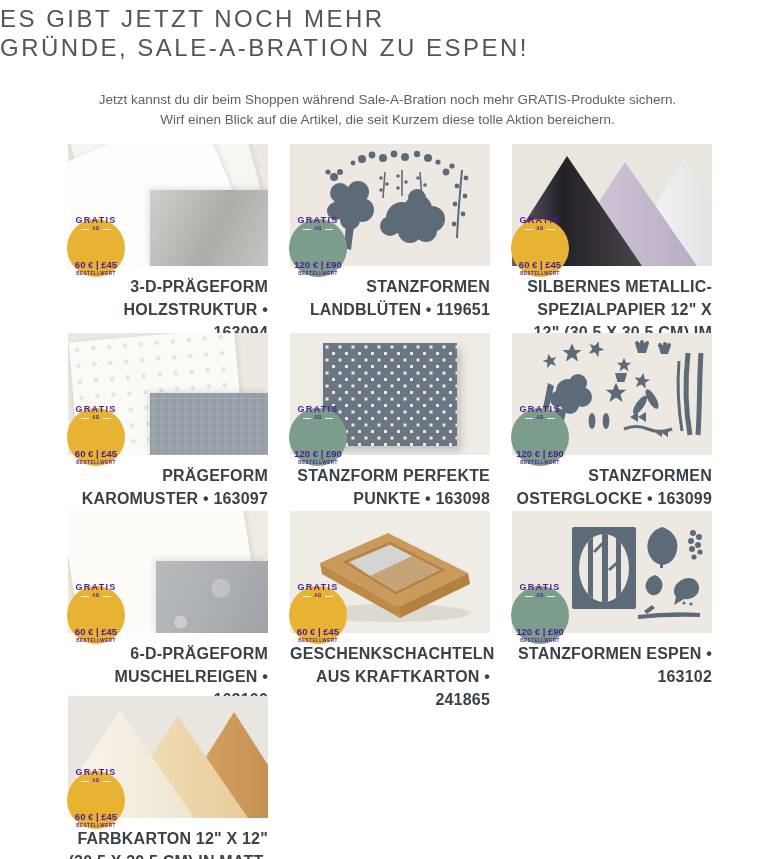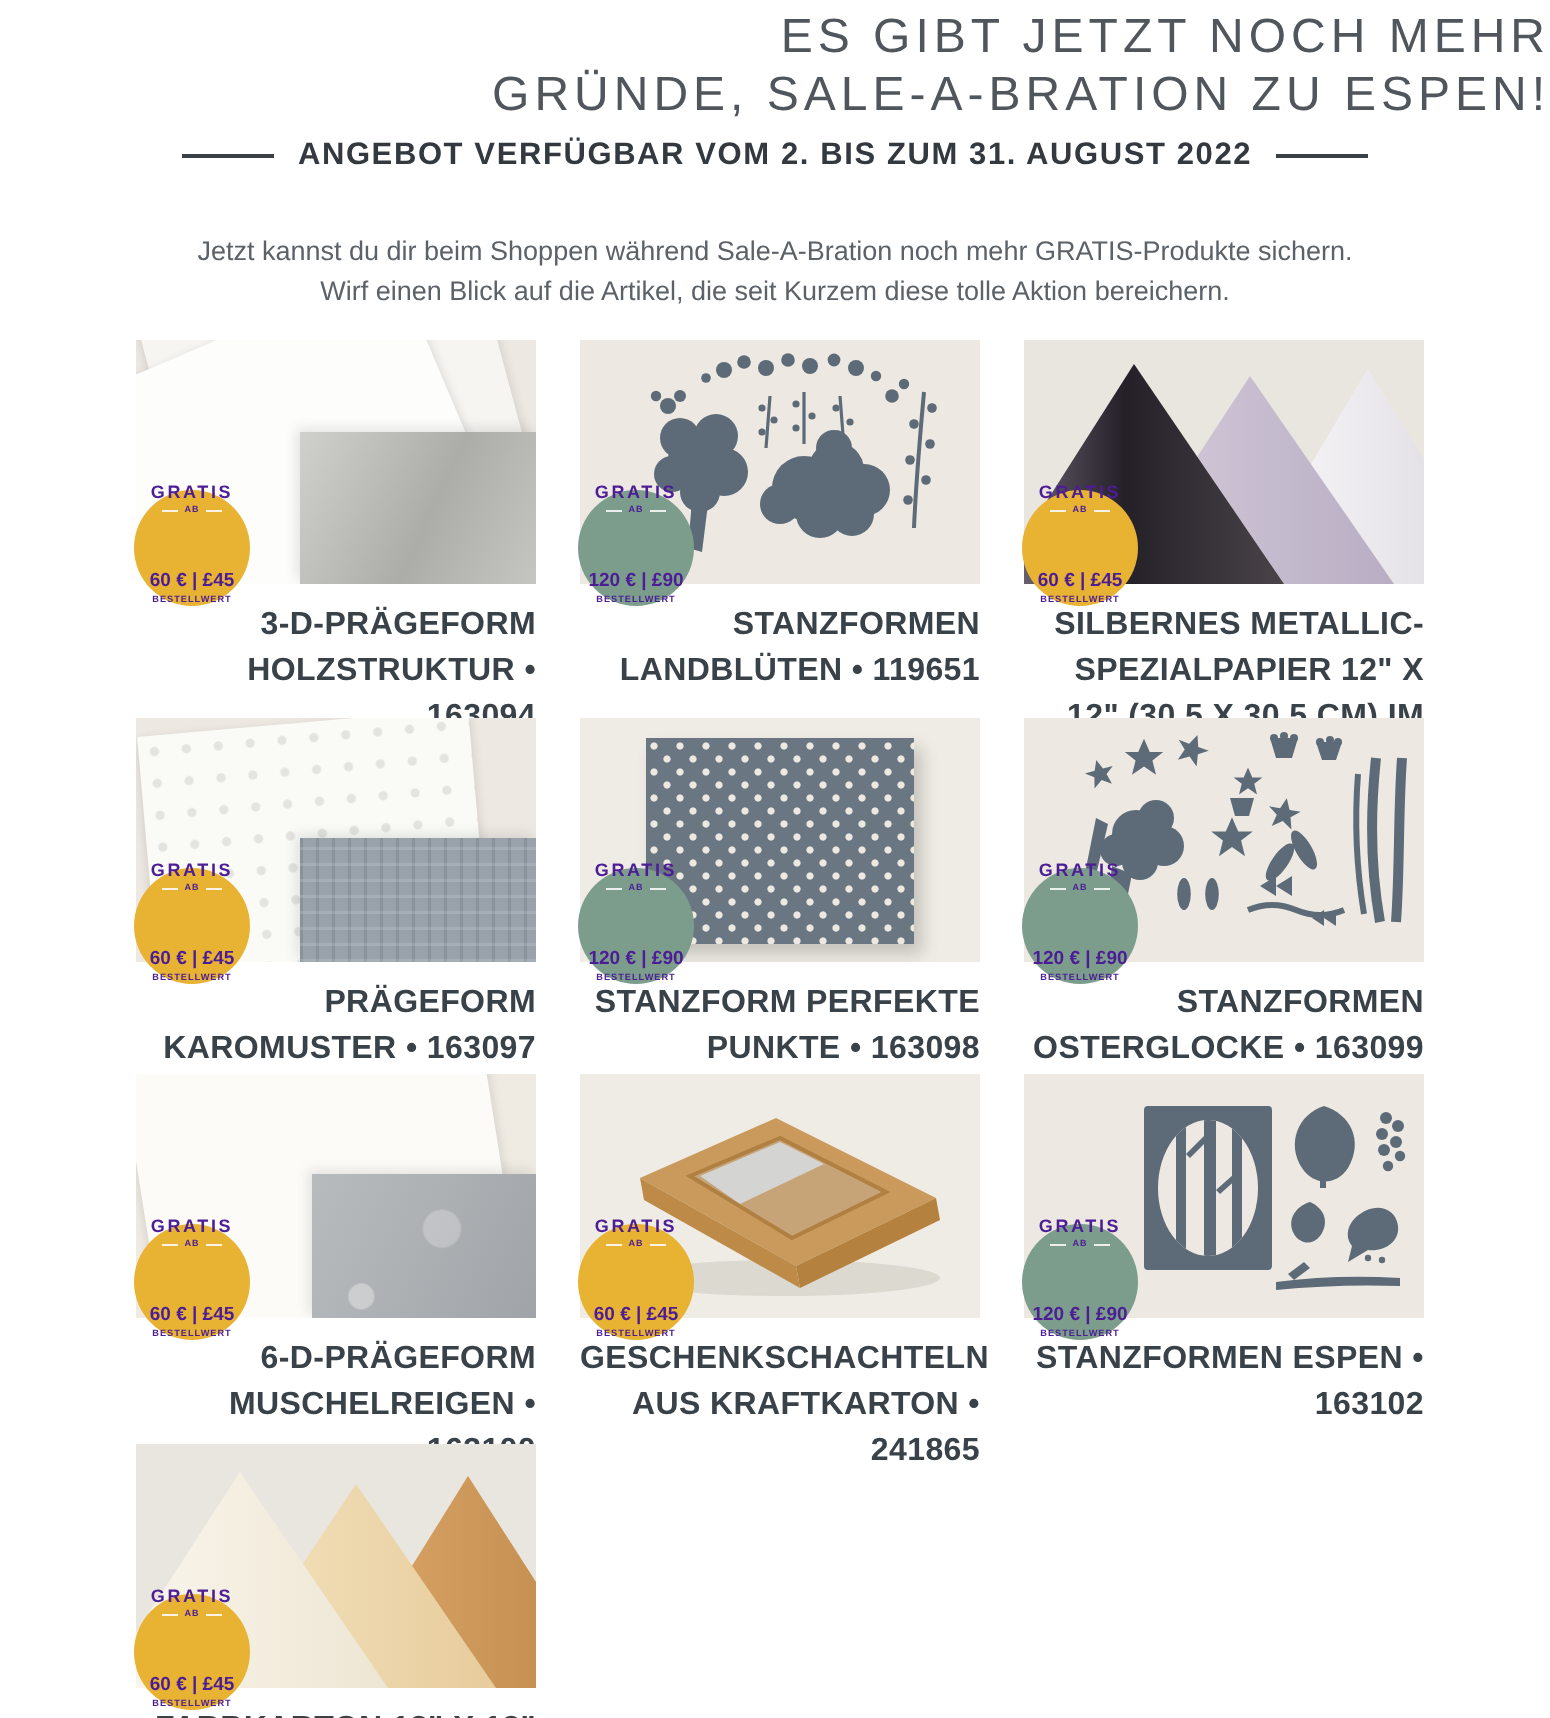--- a/index.html
+++ b/index.html
@@ -1,20 +1,20 @@
 <!DOCTYPE html>
 <html><head>
 <meta charset="utf-8">
 <style>
   * { margin:0; padding:0; box-sizing:border-box; }
   body { background:#fff; font-family:"Liberation Sans", sans-serif; }
   .page { width:775px; height:859px; margin:0 auto; background:#fff; overflow:hidden; }
 
   
-  .title { margin:4px 0 6px; text-align:right; font-size:24px; line-height:29px;
+  .title { margin:4px 0 6px; text-align:left; font-size:24px; line-height:29px;
            font-weight:400; color:#51565C; letter-spacing:2.5px; }
   .subtitle-row { display:flex; align-items:center; justify-content:center; gap:12px; height:20px; }
   .subtitle-row .rule { width:46px; height:2px; background:#3A4046; }
   .subtitle { font-size:15.5px; font-weight:bold; color:#33393F; letter-spacing:0.8px; }
   .intro { margin-top:28px; text-align:center; font-size:13.5px; line-height:20px; color:#5C6268; }
 
   
   .grid { margin:14px 0 0 68px; }
   .row { display:flex; column-gap:22px; align-items:flex-start; }
   .row-1 { height:189px; } .row-2 { height:178px; } .row-3 { height:185px; }
@@ -51,25 +51,20 @@
 </style>
 </head>
 <body>
 
 <div class="page">
 
   <h1 class="title">
     <span>ES GIBT JETZT NOCH MEHR</span><br>
     <span>GRÜNDE, SALE-A-BRATION ZU ESPEN!</span>
   </h1>
-  <div class="subtitle-row">
-    <span class="rule"></span>
-    <span class="subtitle">ANGEBOT VERFÜGBAR VOM 2. BIS ZUM 31. AUGUST 2022</span>
-    <span class="rule"></span>
-  </div>
   <div class="intro">
     <div>Jetzt kannst du dir beim Shoppen während Sale-A-Bration noch mehr GRATIS-Produkte sichern.</div>
     <div>Wirf einen Blick auf die Artikel, die seit Kurzem diese tolle Aktion bereichern.</div>
   </div>
 
   <div class="grid">
 
     <div class="row row-1">
 
       <div class="card">

